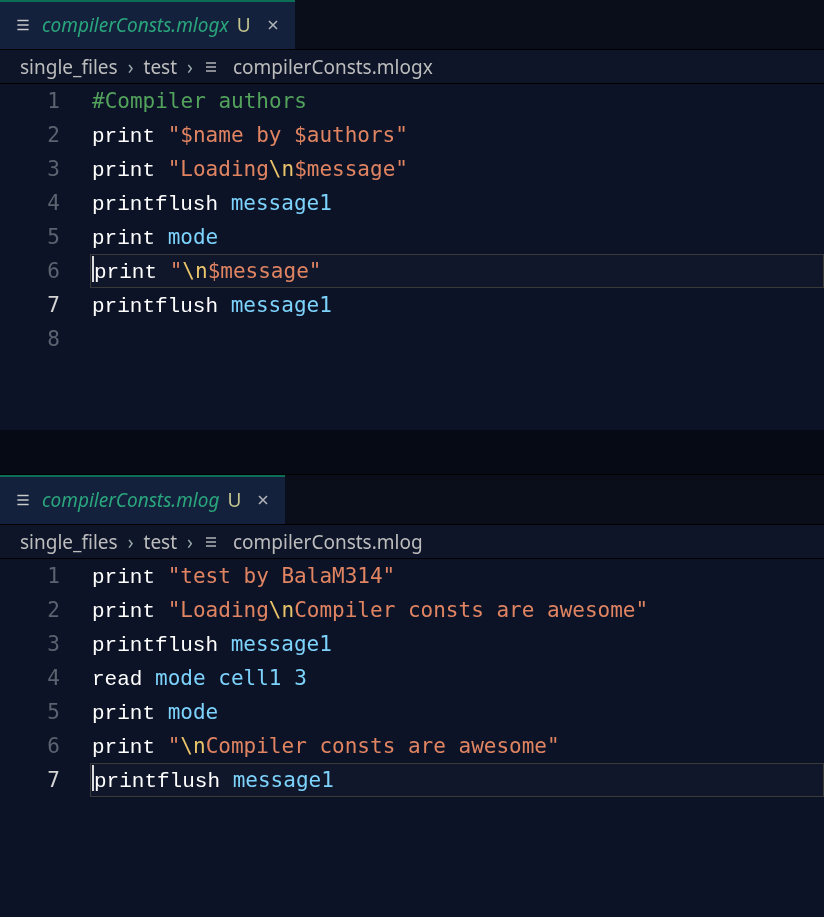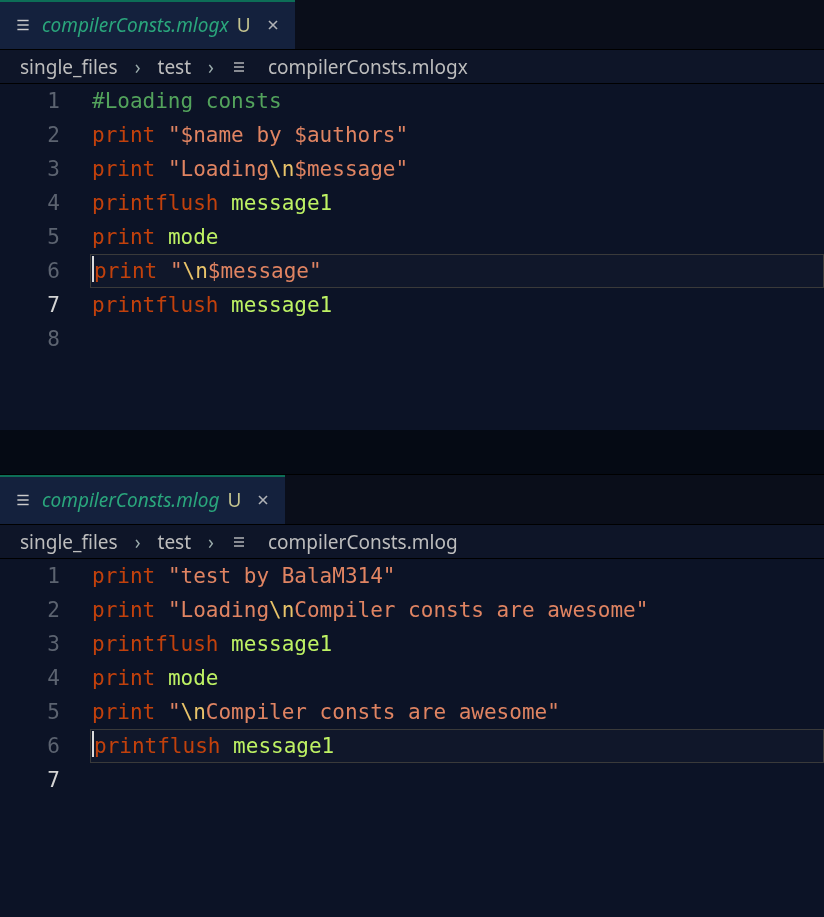--- a/index.html
+++ b/index.html
@@ -49,21 +49,21 @@
   .tab-icon { color: #cccccc; display:inline-flex; }
   .tab-name { color: #2aa67c; font-style: italic; font-size: 19px; }
   .tab-git { color: #c4c48f; font-size: 19px; margin-left: -2px;}
   .tab-close { color: #cccccc; font-size: 18px; margin-left: 4px; cursor: pointer; opacity:.85; }
 
   
   .breadcrumbs {
     height: 34px;
     display: flex;
     align-items: center;
-    gap: 17px;
+    gap: 10px;
     padding: 0 20px;
     background: #0e1528;
     color: #b8b8b8;
     font-size: 19px;
     border-bottom: 1px solid #000;
     white-space: nowrap;
   }
   .bc-sep { color: #9aa; }
   .bc-item { color: #bdbdbd; }
   .bc-icon { color:#cccccc; display:inline-flex; vertical-align:middle; margin-right:4px;}
@@ -104,23 +104,23 @@
     width: 0;
     border-left: 2px solid #dcdcdc;
     height: 26px;
     vertical-align: -4px;
     animation: blink 1s step-start infinite;
   }
   @keyframes blink { 50% { opacity: 0; } }
 
   
   .tok-comment { color: #53a35c; }
-  .tok-kw      { color: #c2410c; }
+  .tok-kw      { color: #ffffff; font-family: Liberation Mono, monospace; }
   .tok-str     { color: #e08462; }
-  .tok-ident   { color: #bef264; }
+  .tok-ident   { color: #7dd3fc; }
   .tok-esc     { color: #e9c46a; font-weight:500; }
 
   svg { display:block; }
 </style>
 </head>
 <body>
 
 <div class="editor-pane pane-top">
   <div class="tab-bar">
     <div class="tab active">
@@ -160,21 +160,21 @@
         <div class="ln">1</div>
         <div class="ln">2</div>
         <div class="ln">3</div>
         <div class="ln">4</div>
         <div class="ln">5</div>
         <div class="ln">6</div>
         <div class="ln cur">7</div>
         <div class="ln">8</div>
       </div>
     <div class="lines" id="lines-0">
-        <div class="line"><span class="tok-comment">#Loading consts</span></div>
+        <div class="line"><span class="tok-comment">#Compiler authors</span></div>
         <div class="line"><span class="tok-kw">print</span><span> </span><span class="tok-str">"$name by $authors"</span></div>
         <div class="line"><span class="tok-kw">print</span><span> </span><span class="tok-str">"Loading</span><span class="tok-esc">\n</span><span class="tok-str">$message"</span></div>
         <div class="line"><span class="tok-kw">printflush</span><span> </span><span class="tok-ident">message1</span></div>
         <div class="line"><span class="tok-kw">print</span><span> </span><span class="tok-ident">mode</span></div>
         <div class="line highlight"><span class="cursor"></span><span class="tok-kw">print</span><span> </span><span class="tok-str">"</span><span class="tok-esc">\n</span><span class="tok-str">$message"</span></div>
         <div class="line"><span class="tok-kw">printflush</span><span> </span><span class="tok-ident">message1</span></div>
       </div>
   </div>
 </div>
 
@@ -219,18 +219,19 @@
         <div class="ln">3</div>
         <div class="ln">4</div>
         <div class="ln">5</div>
         <div class="ln">6</div>
         <div class="ln cur">7</div>
       </div>
     <div class="lines" id="lines-1">
         <div class="line"><span class="tok-kw">print</span><span> </span><span class="tok-str">"test by BalaM314"</span></div>
         <div class="line"><span class="tok-kw">print</span><span> </span><span class="tok-str">"Loading</span><span class="tok-esc">\n</span><span class="tok-str">Compiler consts are awesome"</span></div>
         <div class="line"><span class="tok-kw">printflush</span><span> </span><span class="tok-ident">message1</span></div>
+        <div class="line"><span class="tok-kw">read</span><span> </span><span class="tok-ident">mode cell1 3</span></div>
         <div class="line"><span class="tok-kw">print</span><span> </span><span class="tok-ident">mode</span></div>
         <div class="line"><span class="tok-kw">print</span><span> </span><span class="tok-str">"</span><span class="tok-esc">\n</span><span class="tok-str">Compiler consts are awesome"</span></div>
         <div class="line highlight"><span class="cursor"></span><span class="tok-kw">printflush</span><span> </span><span class="tok-ident">message1</span></div>
       </div>
   </div>
 </div>
 
 </body></html>

